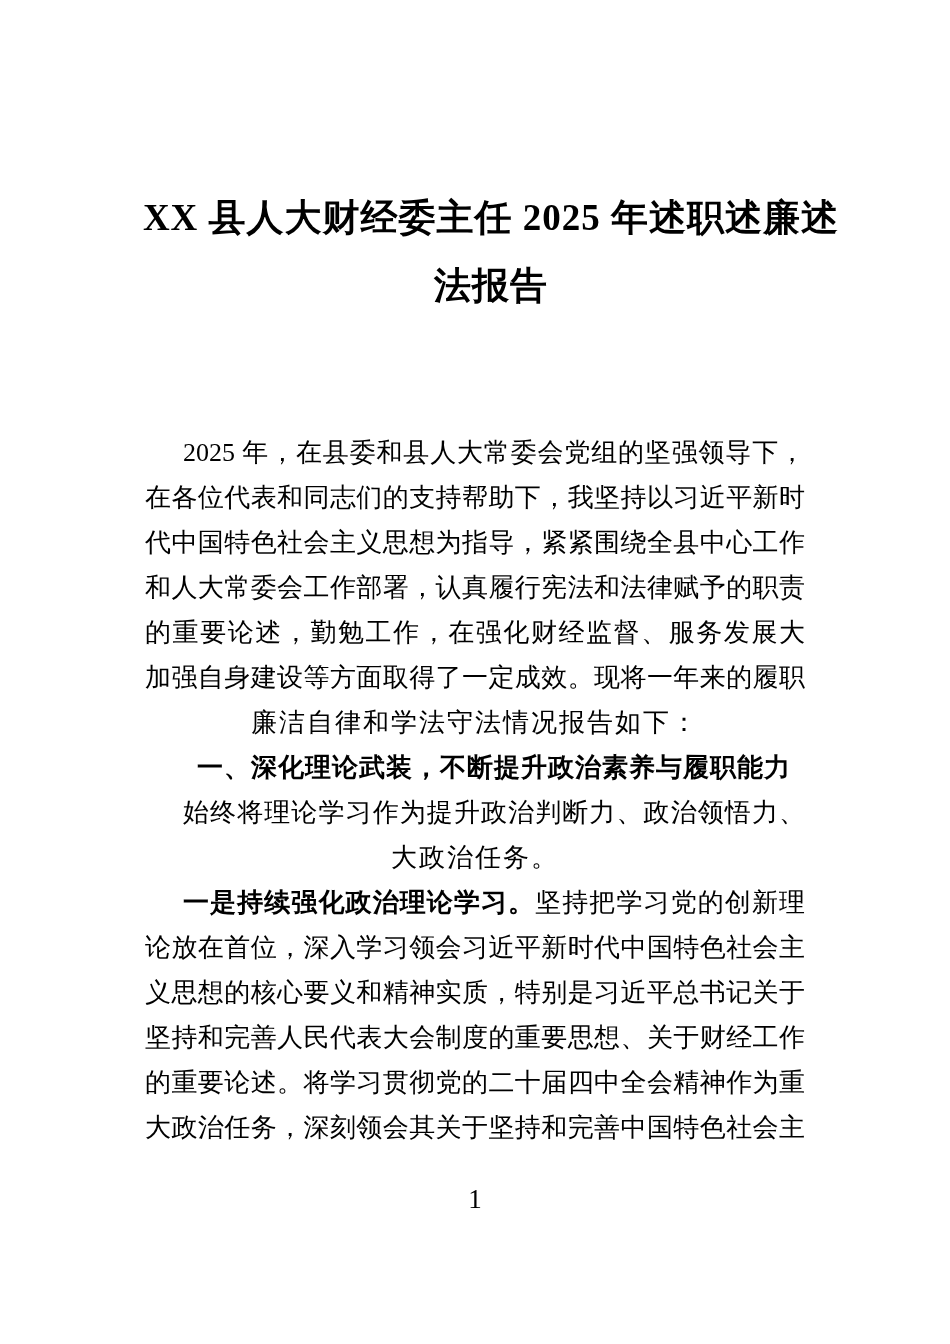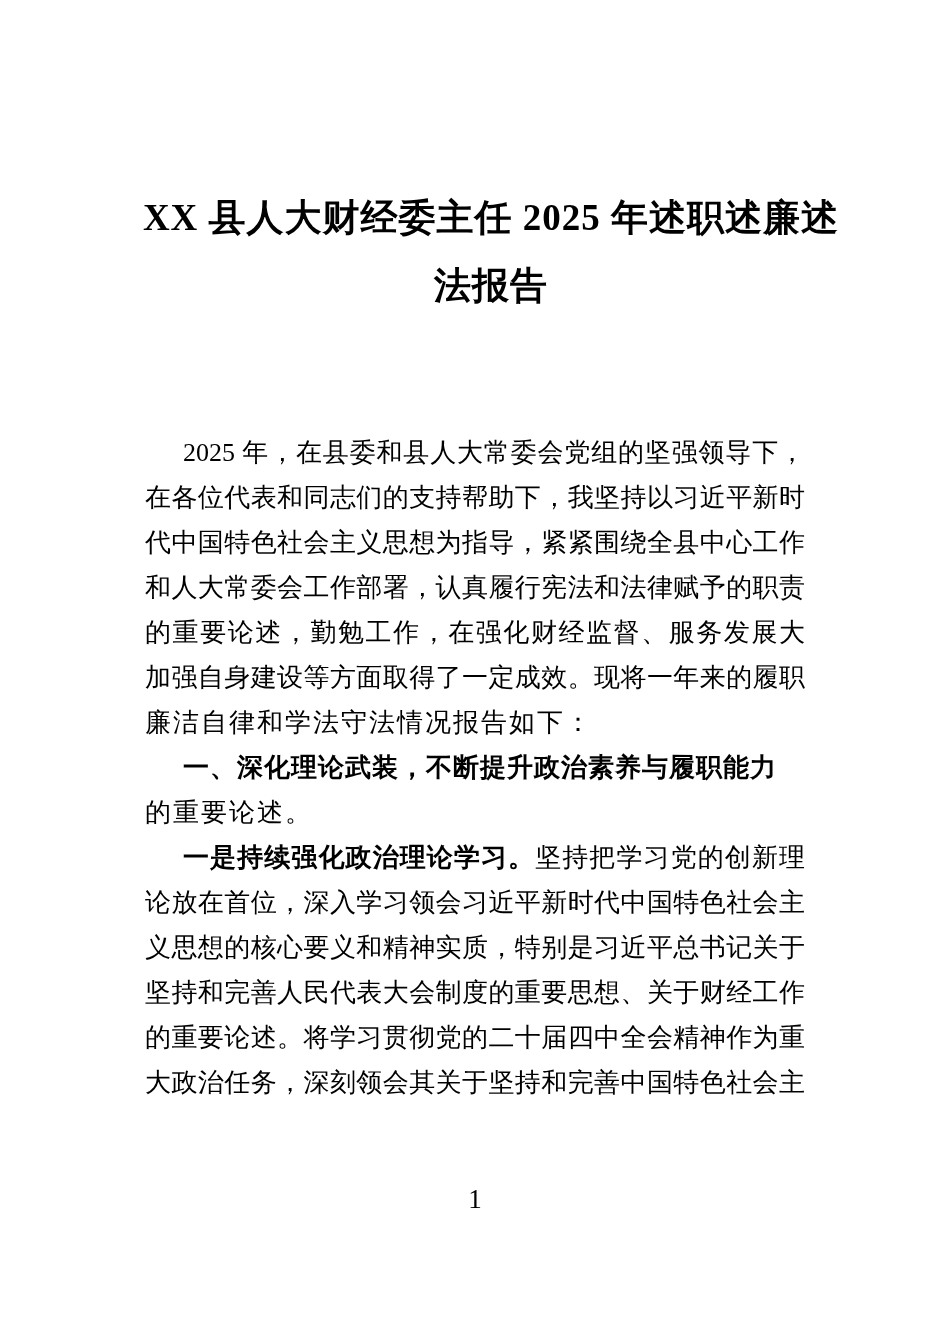--- a/index.html
+++ b/index.html
@@ -36,21 +36,21 @@
     top: 394px;
     left: 145px;
     width: 660px;
     font-size: 26px;
     line-height: 45px;
     margin-top: 36px;
   }
   .line {
     height: 45px;
     overflow: hidden;
-    text-align: left;
+    text-align: center;
     letter-spacing: 2px;
   }
   .line.fill {
     text-align: justify;
     text-align-last: justify;
     text-justify: inter-character;
     letter-spacing: 0;
   }
   .line.indent {
     text-indent: 38px;
@@ -83,21 +83,22 @@
     </div>
   <div class="body-block">
       <div class="line fill indent"><span class="seg">2025 年，在县委和县人大常委会党组的坚强领导下，</span></div>
       <div class="line fill"><span class="seg">在各位代表和同志们的支持帮助下，我坚持以习近平新时</span></div>
       <div class="line fill"><span class="seg">代中国特色社会主义思想为指导，紧紧围绕全县中心工作</span></div>
       <div class="line fill"><span class="seg">和人大常委会工作部署，认真履行宪法和法律赋予的职责</span></div>
       <div class="line fill"><span class="seg">的重要论述，勤勉工作，在强化财经监督、服务发展大局、</span></div>
       <div class="line fill"><span class="seg">加强自身建设等方面取得了一定成效。现将一年来的履职</span></div>
       <div class="line"><span class="seg">廉洁自律和学法守法情况报告如下：</span></div>
       <div class="line indent heading"><span class="seg bold">一、深化理论武装，不断提升政治素养与履职能力</span></div>
-      <div class="line"><span class="seg">的重要论述。</span></div>
+      <div class="line fill indent"><span class="seg">始终将理论学习作为提升政治判断力、政治领悟力、</span></div>
+      <div class="line"><span class="seg">大政治任务。</span></div>
       <div class="line fill indent"><span class="seg bold">一是持续强化政治理论学习。</span><span class="seg">坚持把学习党的创新理</span></div>
       <div class="line fill"><span class="seg">论放在首位，深入学习领会习近平新时代中国特色社会主</span></div>
       <div class="line fill"><span class="seg">义思想的核心要义和精神实质，特别是习近平总书记关于</span></div>
       <div class="line fill"><span class="seg">坚持和完善人民代表大会制度的重要思想、关于财经工作</span></div>
       <div class="line fill"><span class="seg">的重要论述。将学习贯彻党的二十届四中全会精神作为重</span></div>
       <div class="line fill"><span class="seg">大政治任务，深刻领会其关于坚持和完善中国特色社会主</span></div>
     </div>
   <div class="page-number">1</div>
 </div>
 

